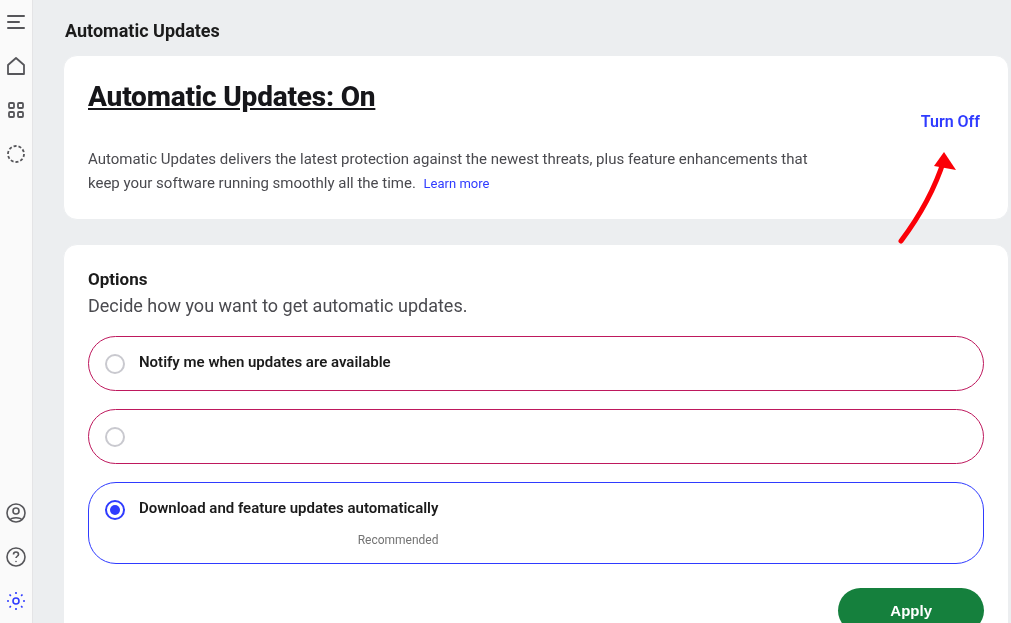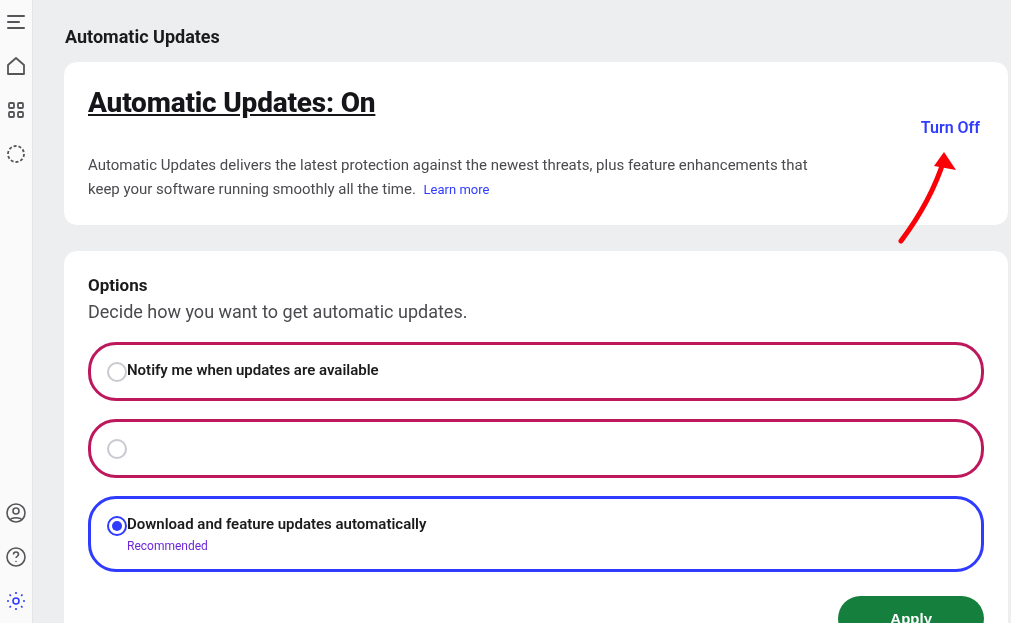--- a/index.html
+++ b/index.html
@@ -27,21 +27,21 @@
     display: flex; flex-direction: column; align-items: center; gap: 20px;
   }
   .sidebar .bottom-icons { position: absolute; bottom: 10px; }
   .sidebar .icon-btn {
     width: 24px; height: 24px; display: flex; align-items: center; justify-content: center;
     color: #56565a; cursor: pointer;
   }
   .sidebar .icon-btn.active { color: #2f3bff; }
   .main {
     flex: 1;
-    padding: 24px 0 0 30px;
+    padding: 18px 0 0 30px;
     overflow-y: auto;
   }
   .page-title {
     font-size: 18px;
     font-weight: 700;
     color: #1b1b1b;
     margin: 2px 0 14px 2px;
   }
   .panel {
     background: #ffffff;
@@ -89,42 +89,43 @@
     font-weight: 700;
     color: #1b1b1b;
   }
   .options-sub {
     margin-top: 6px;
     font-size: 18px;
     color: #4a4a4f;
   }
   .option-list { margin-top: 20px; display: flex; flex-direction: column; gap: 18px; }
   .option {
-    border: 3px solid #be185d;
+    border: 1px solid #be185d;
     border-radius: 28px;
     padding: 16px 20px 16px 16px;
     display: flex;
     align-items: flex-start;
+    gap: 14px;
     cursor: pointer;
     background: #fff;
   }
   .option.selected { border-color: #2f3bff; }
   .radio {
     width: 20px; height: 20px; border-radius: 50%;
     border: 2px solid #c9c9cf;
     display: flex; align-items: center; justify-content: center;
     margin-top: 1px;
     flex-shrink: 0;
   }
   .option.selected .radio { border-color: #2f3bff; }
   .option.selected .radio::after {
     content: ""; width: 10px; height: 10px; border-radius: 50%; background: #2f3bff;
   }
   .option-label { font-size: 15px; font-weight: 600; color: #1b1b1b; }
-  .option-note { font-size: 12px; color: #6d28d9; margin-top: 6px; }
+  .option-note { font-size: 12px; color: #737373; margin-top: 16px; text-align: right; }
 
   .apply-row { display: flex; justify-content: flex-end; margin-top: 24px; }
   .apply-btn {
     background: #15803d;
     color: #ffffff;
     font-size: 15px;
     font-weight: 700;
     border: none;
     border-radius: 999px;
     padding: 14px 52px;

